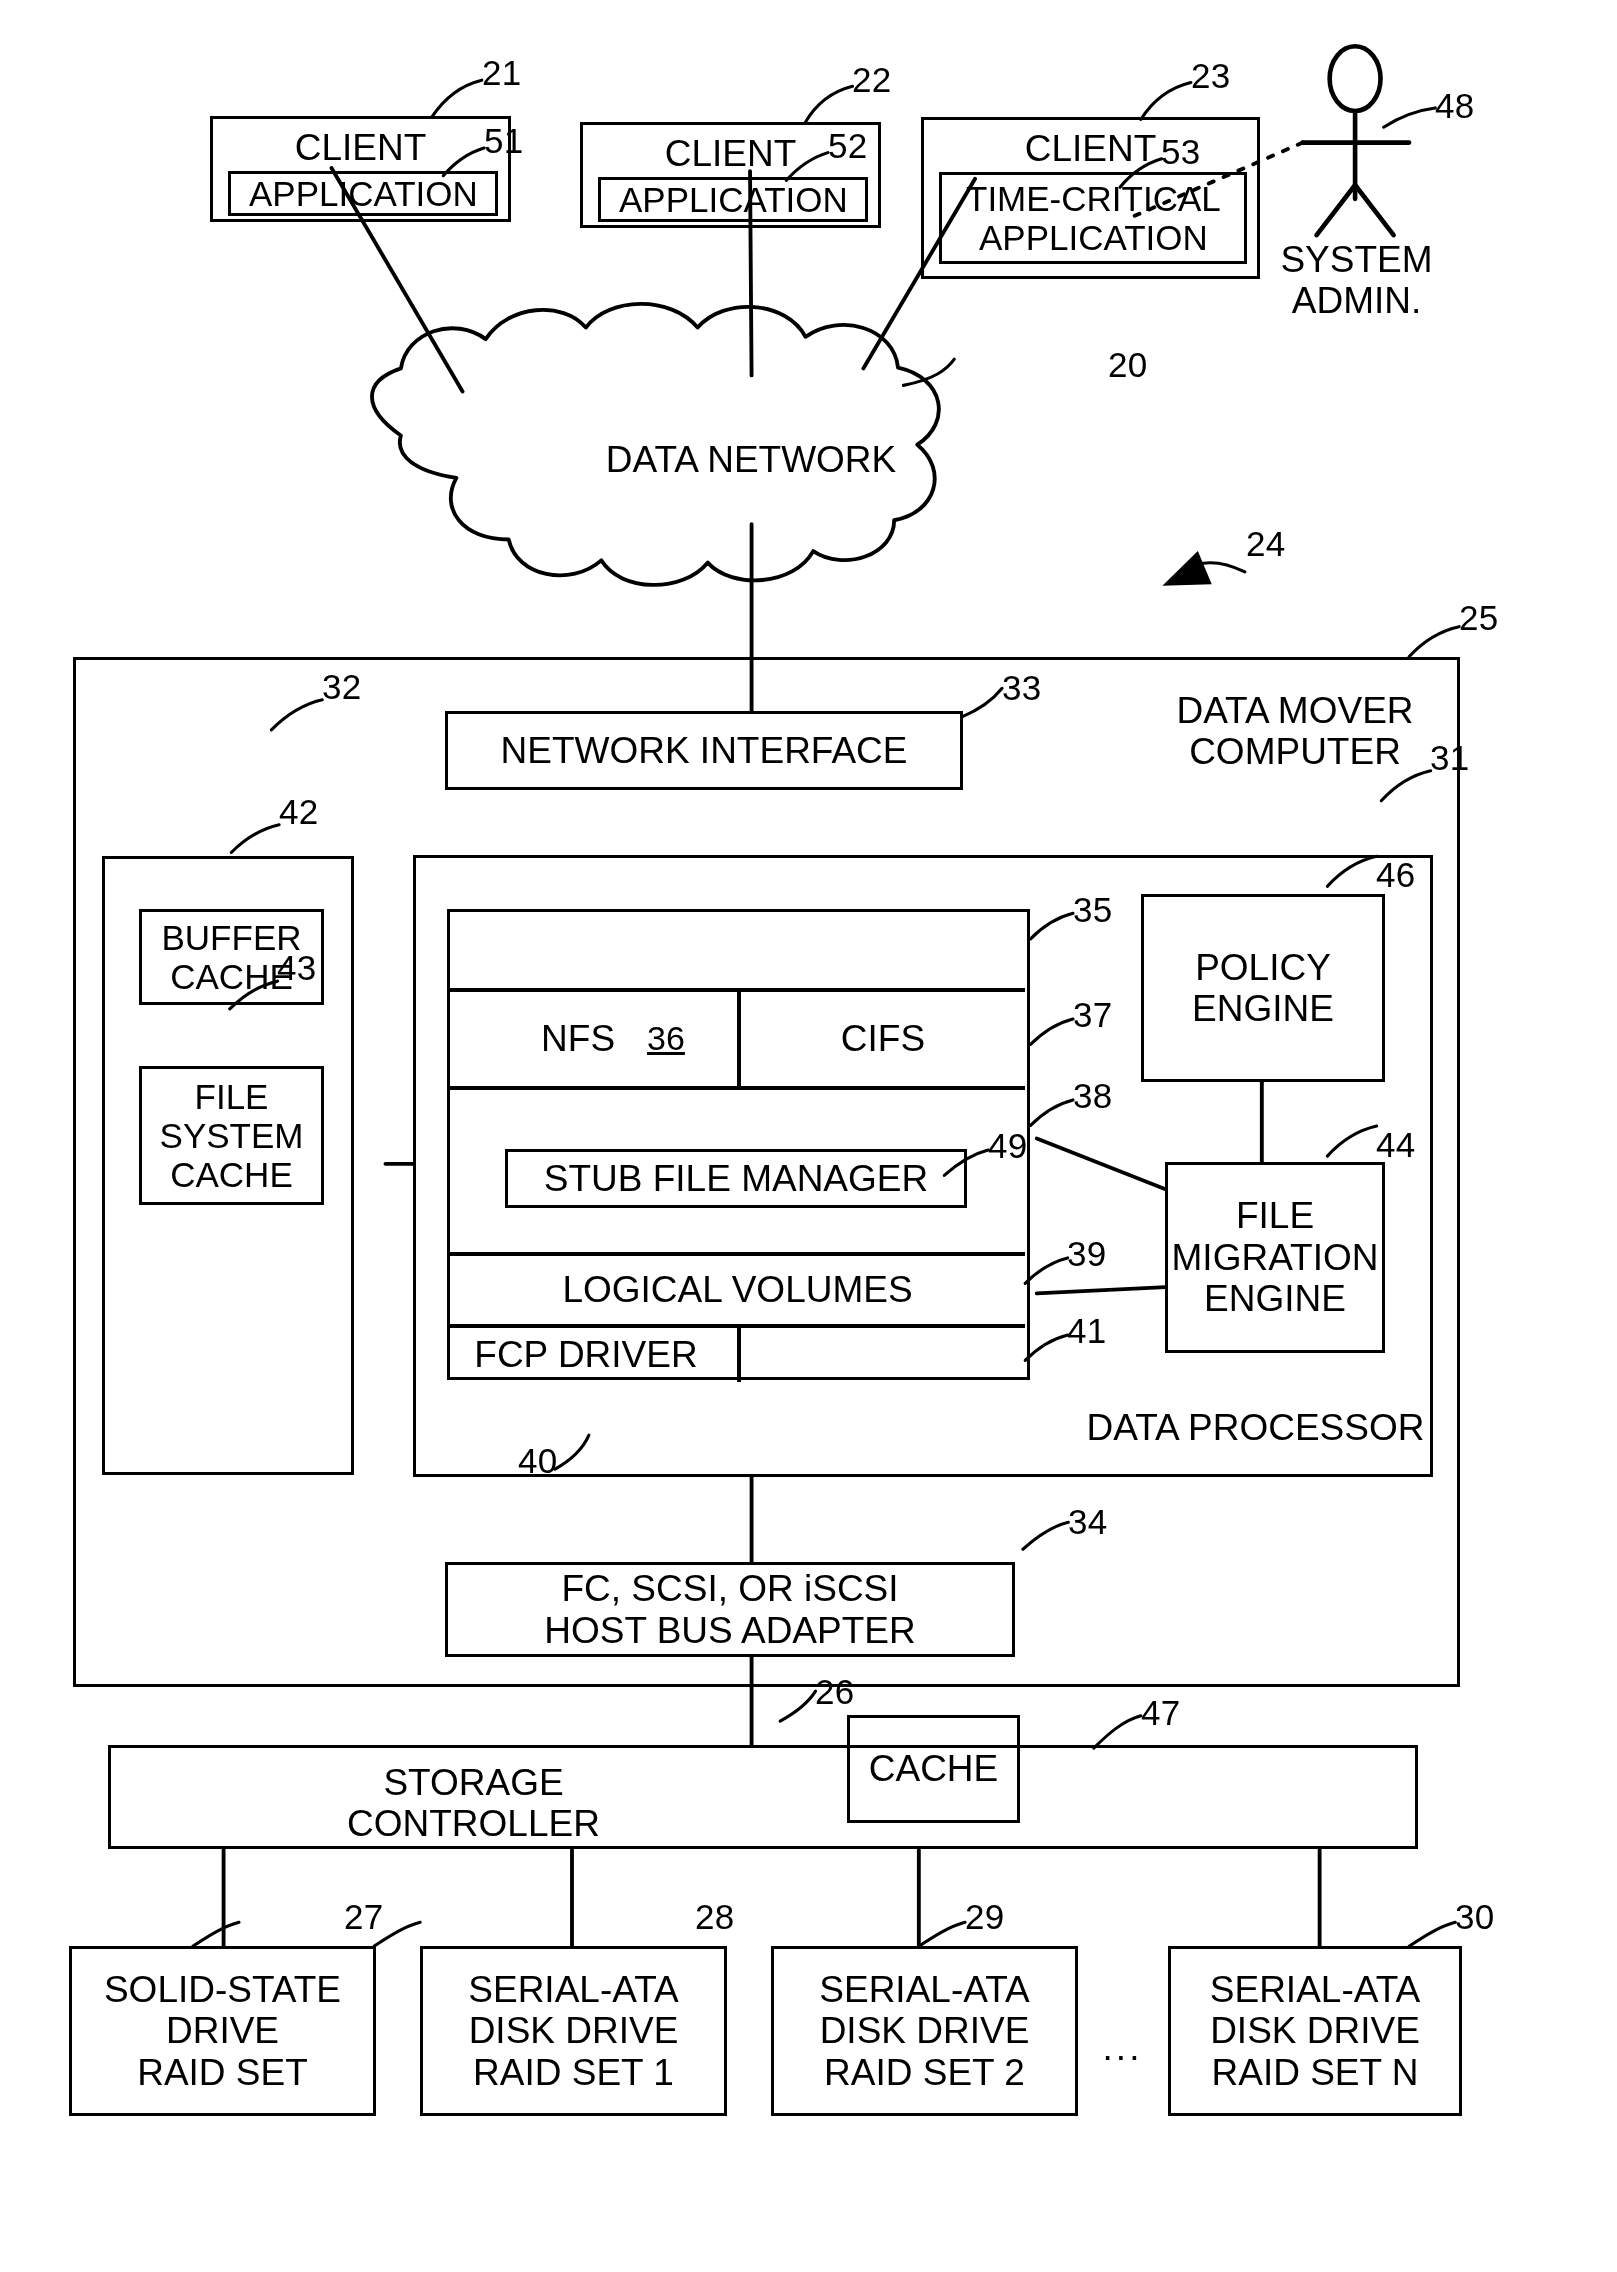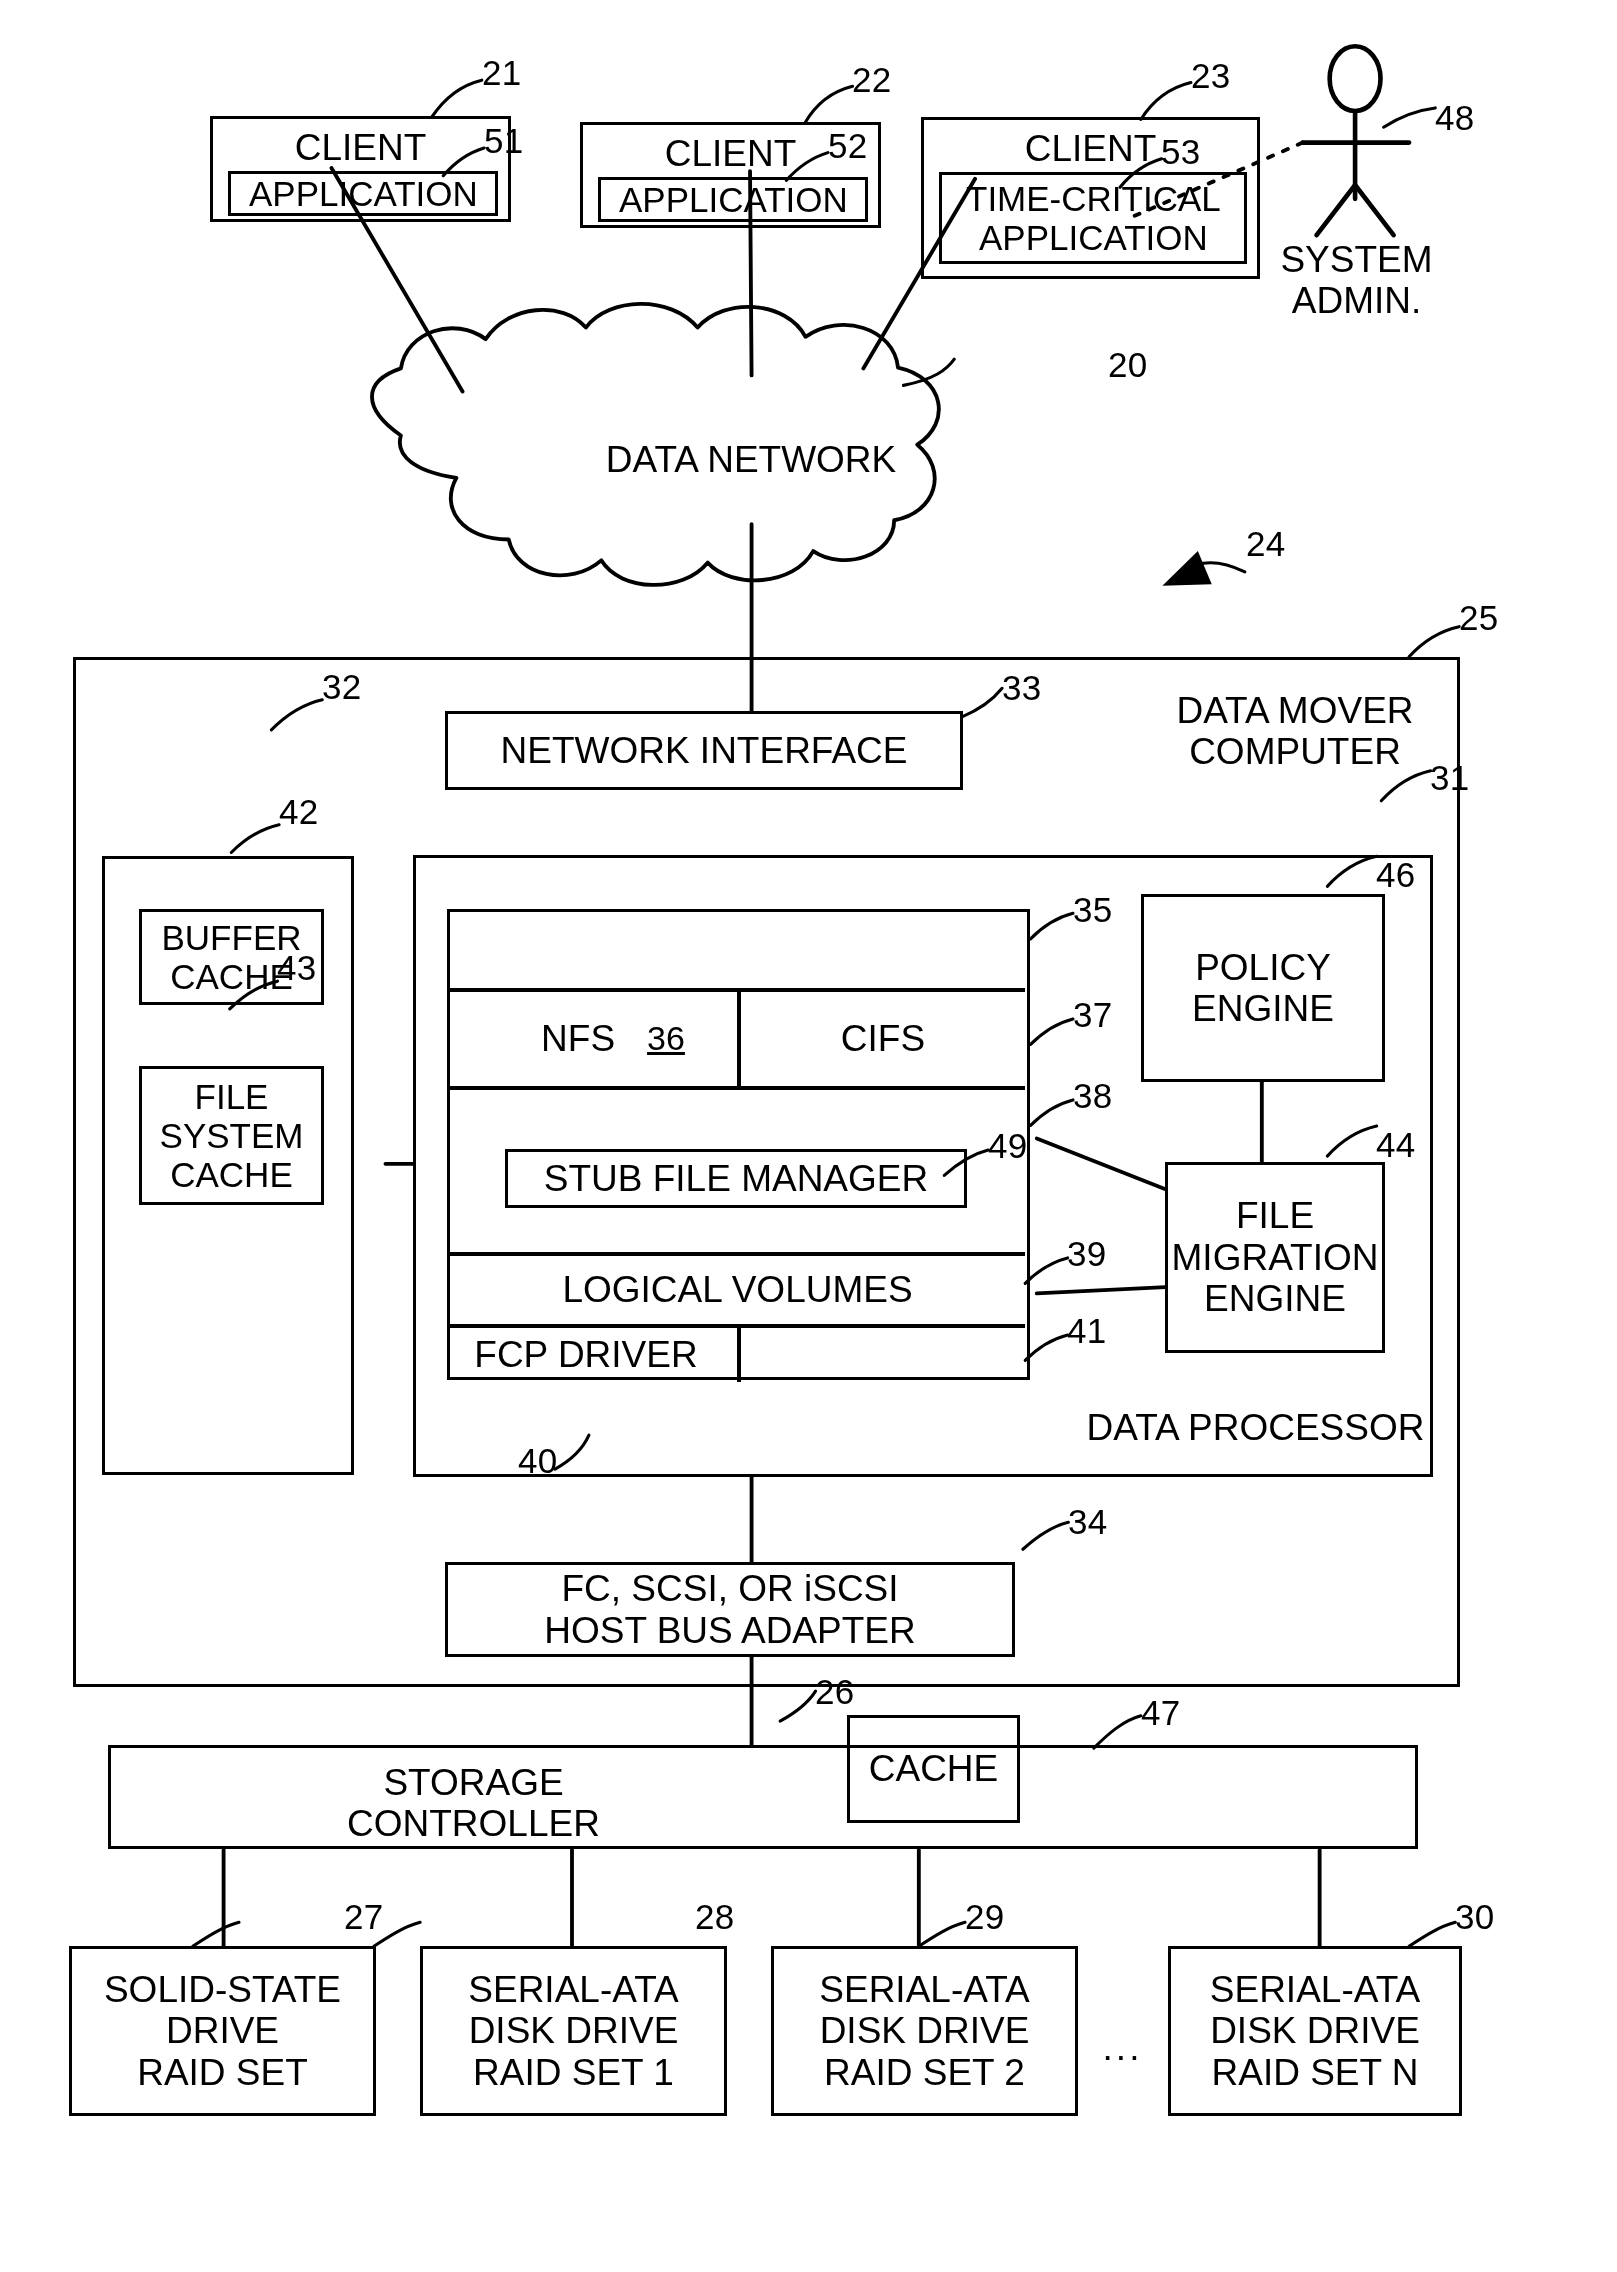--- a/index.html
+++ b/index.html
@@ -212,21 +212,21 @@
     <div class="box thin" style="left:15.4px; top:52px; width:308px; height:92px;">
       <span class="t46 plain" style="position:static;">TIME-CRITICAL
 APPLICATION</span>
     </div>
   </div>
   <div class="refnum" style="left:1191px; top:58px;">23</div>
   <div class="refnum" style="left:1161px; top:134px;">53</div>
 
   <div class="plain t48" style="left:1268px; top:239px; width:177px;">SYSTEM
 ADMIN.</div>
-  <div class="refnum" style="left:1435px; top:88px;margin-top:12px;">48</div>
+  <div class="refnum" style="left:1435px; top:88px;">48</div>
 
   <div class="plain t48" style="left:547px; top:439px; width:408px;">DATA NETWORK</div>
   <div class="refnum" style="left:1108px; top:347px;">20</div>
 
   <div class="refnum" style="left:1246px; top:526px;">24</div>
 
   <div class="box" style="left:73px; top:657px; width:1387px; height:1030px; display:block;"></div>
   <div class="plain t48" style="left:1141px; top:690px; width:308px;">DATA MOVER
 COMPUTER</div>
   <div class="refnum" style="left:1459px; top:600px;">25</div>
@@ -247,21 +247,21 @@
 CACHE</span>
     </div>
   </div>
   <div class="refnum" style="left:322px; top:669px;">32</div>
   <div class="refnum" style="left:279px; top:794px;">42</div>
   <div class="refnum" style="left:277px; top:950px;">43</div>
 
   <div class="box" style="left:413px; top:855px; width:1020px; height:622px; display:block;">
     <div class="plain t48" style="left:670px; top:549px; width:339px;">DATA PROCESSOR</div>
   </div>
-  <div class="refnum" style="left:1430px; top:760px;">31</div>
+  <div class="refnum" style="left:1430px; top:740px;">31</div>
 
   <div class="box" style="left:447px; top:909px; width:583px; height:471px; display:block;">
 
     <div class="line" style="left:0; top:76px; width:575px; height:3.9px;"></div>
 
     <div class="cell" style="left:0; top:79px; width:326px; height:95px;">
       <span class="t48">NFS</span>
       <span class="t44 underline" style="margin-left:32px;">36</span>
     </div>
     <div class="line" style="left:287px; top:79px; width:3.9px; height:95px;"></div>

